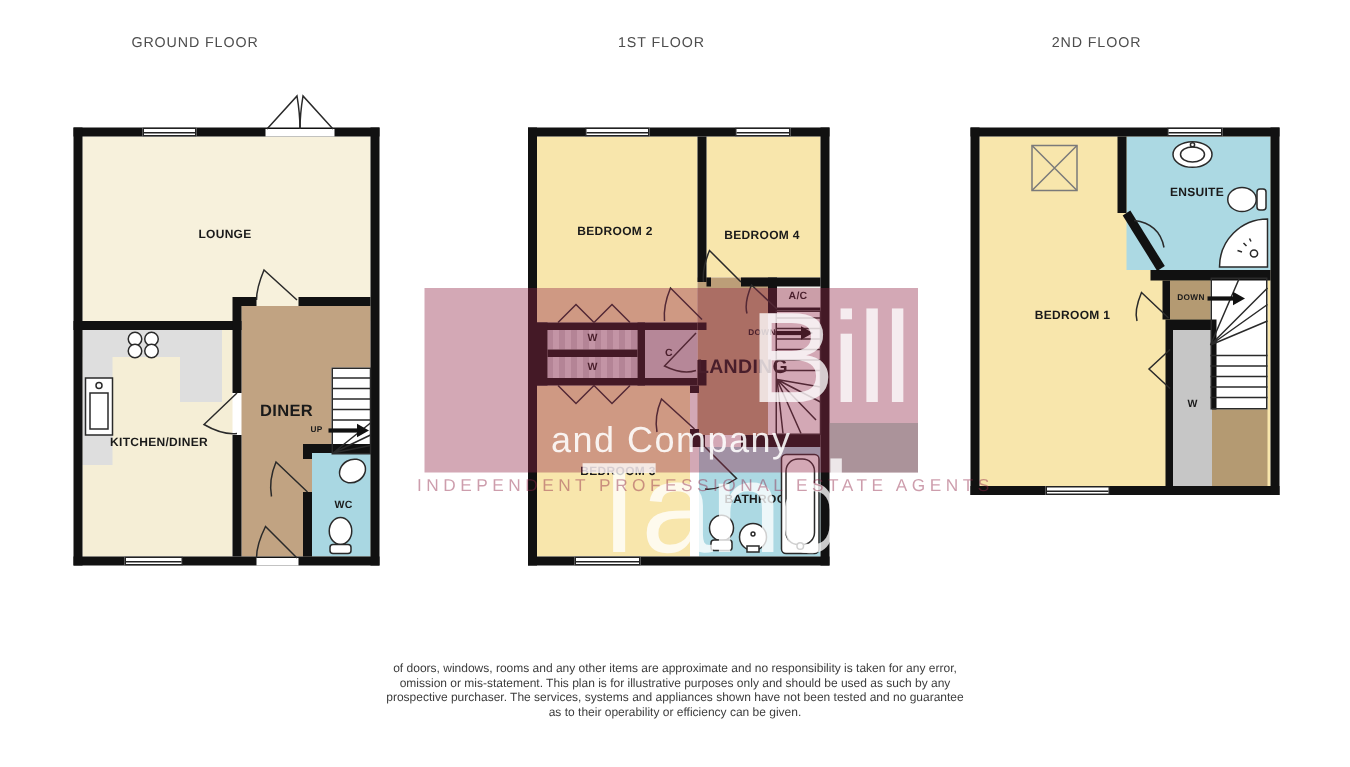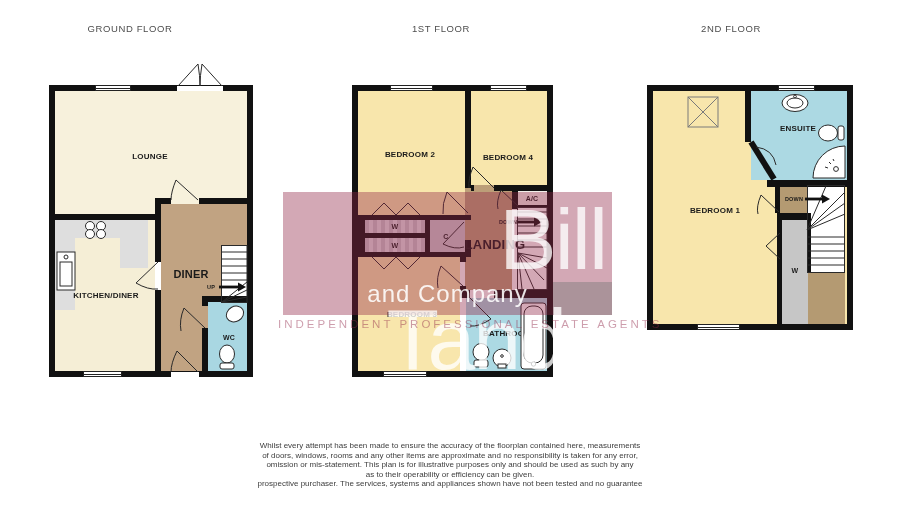--- a/index.html
+++ b/index.html
@@ -291,20 +291,19 @@
 
   <div>
     <div class="wm-band"></div>
     <div class="wm-gray"></div>
     <div class="wm-name">Bill Tandy</div>
     <div class="wm-sub">and Company</div>
     <div class="wm-tag">INDEPENDENT PROFESSIONAL ESTATE AGENTS</div>
   </div>
 
   <div class="disclaimer">
-    <div>Whilst every attempt has been made to ensure the accuracy of the floorplan contained here, measurements</div>
     <div>of doors, windows, rooms and any other items are approximate and no responsibility is taken for any error,</div>
     <div>omission or mis-statement. This plan is for illustrative purposes only and should be used as such by any</div>
+    <div>prospective purchaser. The services, systems and appliances shown have not been tested and no guarantee</div>
     <div>as to their operability or efficiency can be given.</div>
-    <div>prospective purchaser. The services, systems and appliances shown have not been tested and no guarantee</div>
   </div>
 
 </div>
 
 </body></html>

